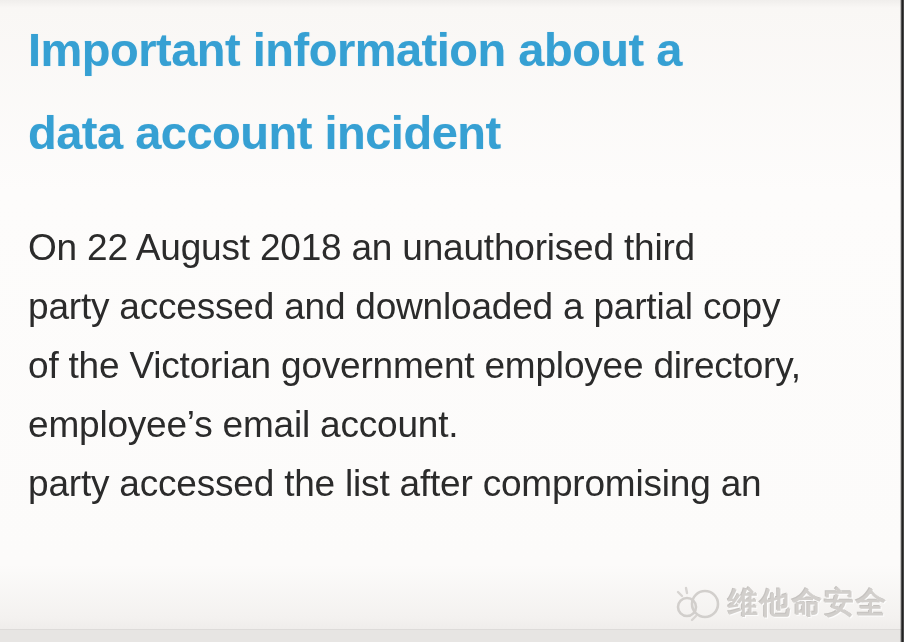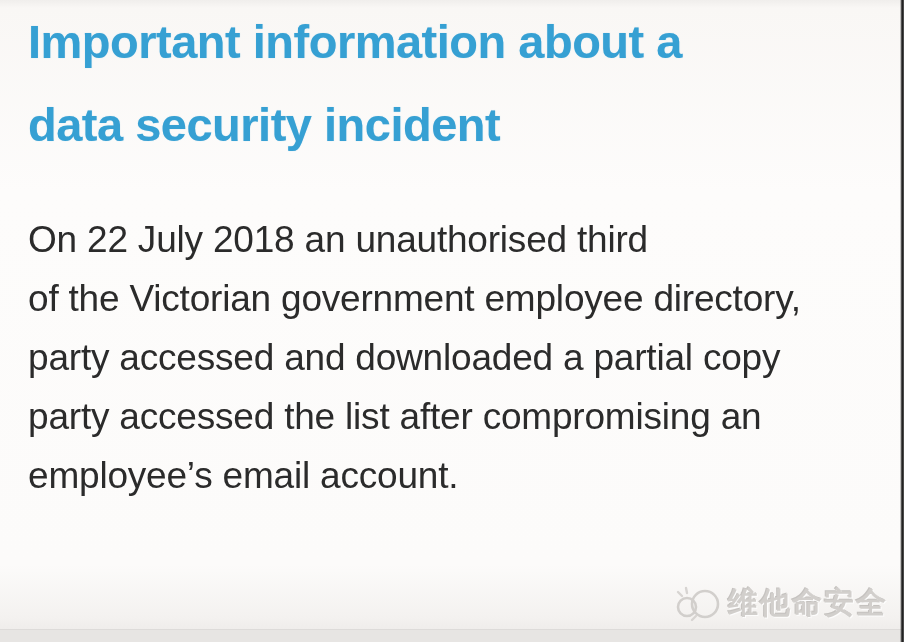--- a/index.html
+++ b/index.html
@@ -54,20 +54,21 @@
   }
 
   .title {
     padding-top: 0;
     font-size: 47px;
     font-weight: bold;
     line-height: 83px;
     letter-spacing: -0.5px;
     color: #36a0d3;
     text-shadow: 0 0 1px rgba(54,160,211,0.35);
+    margin-top: 8px;
   }
   .title .line { display: block; white-space: nowrap; }
 
   .paragraph {
     margin-top: 44px;
     font-size: 37px;
     line-height: 59px;
     letter-spacing: -0.2px;
     color: #2b2b2b;
   }
@@ -100,29 +101,29 @@
 </style>
 </head>
 <body>
 
 <div class="page">
 
   <div class="content">
 
     <h1 class="title">
       <span class="line">Important information about a</span>
-      <span class="line">data security incident</span>
+      <span class="line">data account incident</span>
     </h1>
 
     <div class="paragraph">
-      <span class="line">On 22 July 2018 an unauthorised third</span>
+      <span class="line">On 22 August 2018 an unauthorised third</span>
+      <span class="line">party accessed and downloaded a partial copy</span>
       <span class="line">of the Victorian government employee directory,</span>
-      <span class="line">party accessed and downloaded a partial copy</span>
+      <span class="line">employee’s email account.</span>
       <span class="line">party accessed the list after compromising an</span>
-      <span class="line">employee’s email account.</span>
     </div>
 
   </div>
 
   <div class="watermark">
     <span class="logo">
       <svg viewBox="0 0 48 40" width="48" height="40" fill="none">
         <circle cx="13" cy="23" r="9" stroke="#ccc9c6" stroke-width="2.6"></circle>
         <circle cx="31" cy="20" r="13" stroke="#ccc9c6" stroke-width="2.6"></circle>
         <path d="M4 8 L8 12" stroke="#d2cfcc" stroke-width="2.4" stroke-linecap="round"></path>

